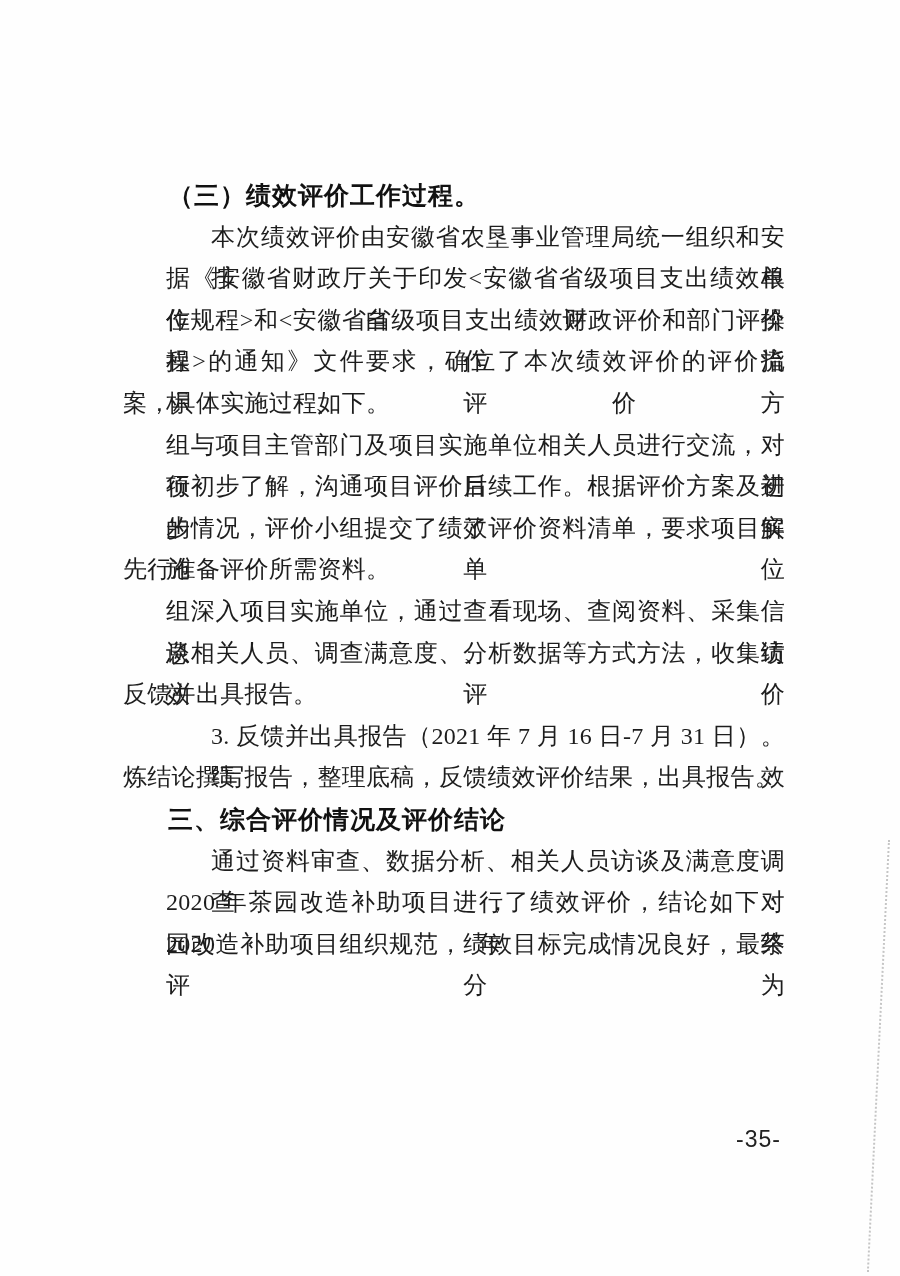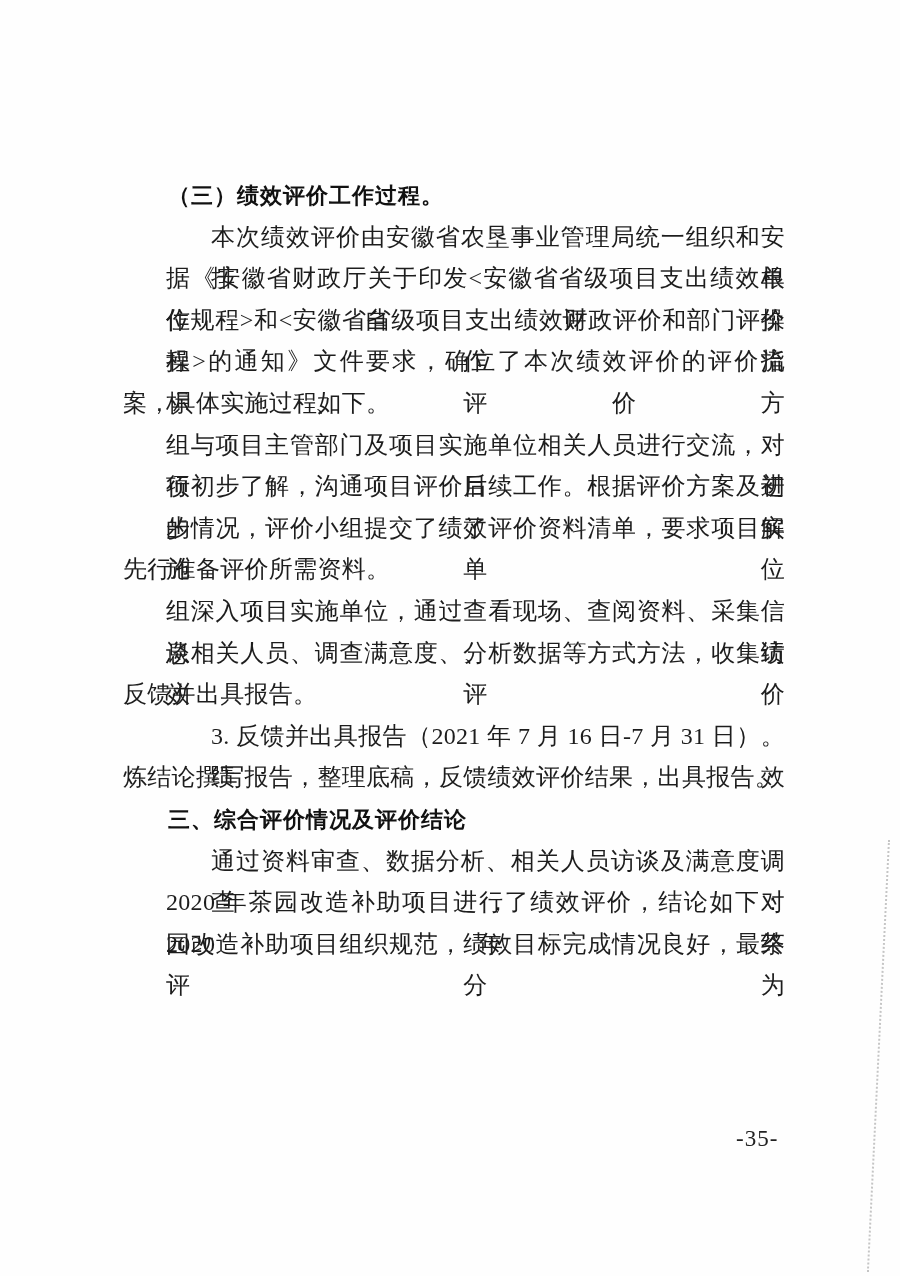--- a/index.html
+++ b/index.html
@@ -40,31 +40,31 @@
     text-align-last: justify;
     text-justify: inter-character;
     margin-left: 43px;
   }
   .line.indent {
     padding-left: 45px;
   }
   .line.heading {
     font-family: "Liberation Sans", "DejaVu Sans", sans-serif;
     font-weight: 700;
-    font-size: 22px;
+    font-size: 25px;
     letter-spacing: 1px;
     color: #111;
   }
   .page-number {
     position: absolute;
     left: 736px;
     top: 1126px;
     font-size: 23px;
     letter-spacing: 1px;
-    font-family: Liberation Serif, serif;
+    font-family: Liberation Sans, sans-serif;
     color: #222;
   }
   .scan-artifact {
     position: absolute;
     left: 888px;
     top: 840px;
     width: 0;
     height: 432px;
     border-left: 2px dotted #b3b3b3;
     transform: rotate(2.8deg);

